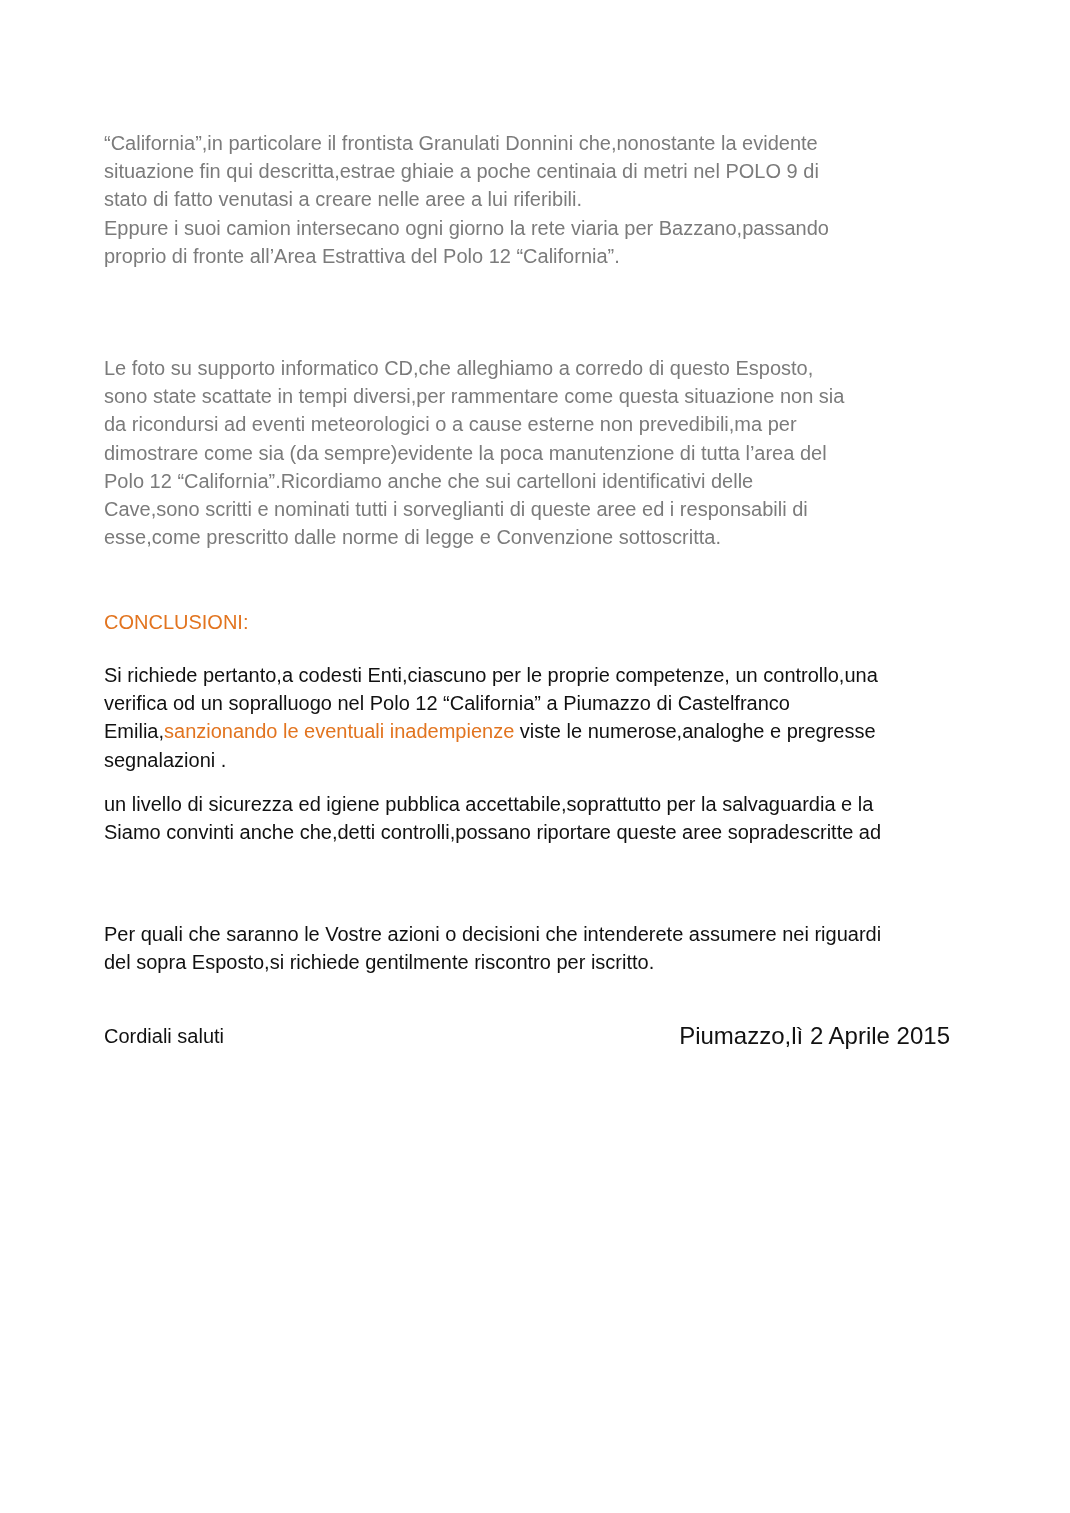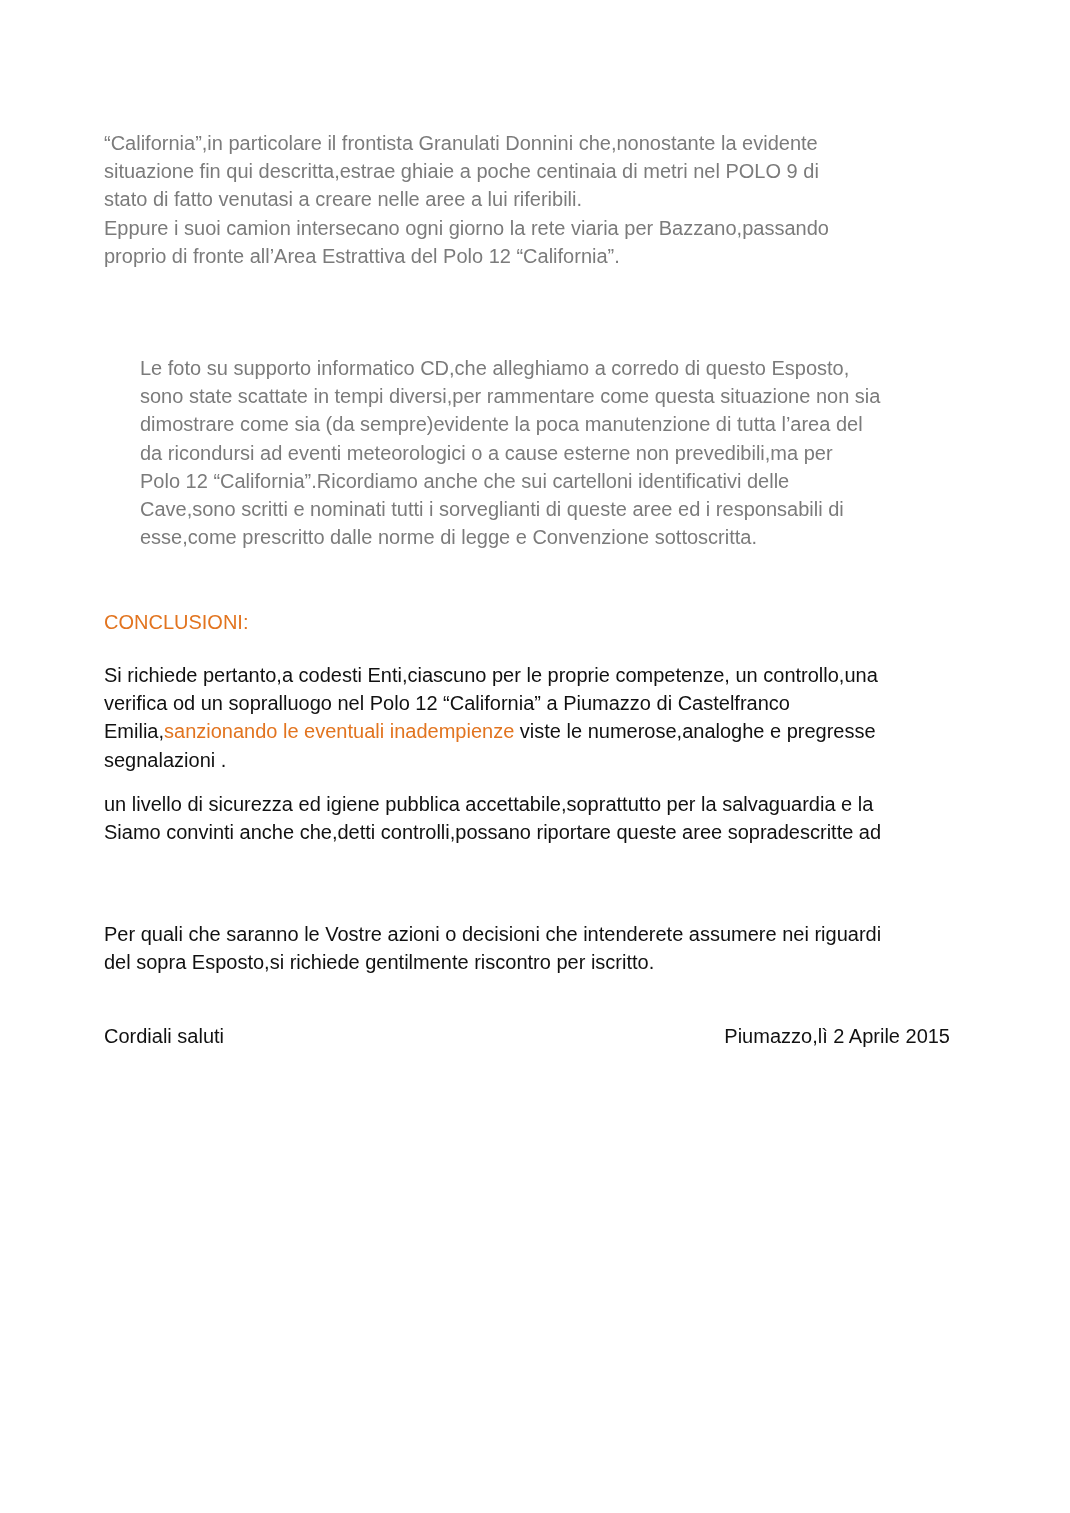--- a/index.html
+++ b/index.html
@@ -3,40 +3,40 @@
   <meta charset="utf-8">
   <style>
     html, body { margin: 0; padding: 0; background: #ffffff; }
     body { width: 1070px; height: 1513px; position: relative; overflow: hidden; }
     .page { position: absolute; left: 0; top: 0; width: 1070px; height: 1513px; background: #fff; }
     .txt { position: absolute; left: 104px; font-family: "Liberation Sans", sans-serif; font-size: 20px; line-height: 28.2px; white-space: nowrap; margin: 0; }
     .gray { color: #7b7b7b; }
     .black { color: #111111; }
     .orange { color: #e2741f; }
     .line { display: block; }
-    .right { position: absolute; font-family: "Liberation Sans", sans-serif; font-size: 20px; line-height: 28px; color: #111; white-space: nowrap; text-align: center; }
+    .right { position: absolute; font-family: "Liberation Sans", sans-serif; font-size: 24px; line-height: 28px; color: #111; white-space: nowrap; text-align: center; }
   </style>
 </head>
 <body>
 
 <div class="page">
 
   <div class="txt gray" style="top:129px;">
     <span class="line">“California”,in particolare il frontista Granulati Donnini che,nonostante la evidente</span>
     <span class="line">situazione fin qui descritta,estrae  ghiaie a poche centinaia di metri nel POLO 9 di</span>
     <span class="line">stato di fatto venutasi a creare nelle aree a lui riferibili.</span>
     <span class="line">Eppure i suoi camion intersecano ogni giorno la rete viaria per Bazzano,passando</span>
     <span class="line">proprio di fronte all’Area Estrattiva del Polo 12 “California”.</span>
   </div>
 
-  <div class="txt gray" style="top:354px;margin-left:36px;">
+  <div class="txt gray" style="top:354px;">
     <span class="line">Le foto su supporto informatico CD,che alleghiamo a corredo di questo Esposto,</span>
     <span class="line">sono state scattate in tempi diversi,per rammentare come questa situazione non sia</span>
+    <span class="line">da ricondursi ad eventi meteorologici o a cause esterne non prevedibili,ma per</span>
     <span class="line">dimostrare come sia (da sempre)evidente la poca manutenzione di tutta l’area del</span>
-    <span class="line">da ricondursi ad eventi meteorologici o a cause esterne non prevedibili,ma per</span>
     <span class="line">Polo 12 “California”.Ricordiamo anche che sui cartelloni identificativi delle</span>
     <span class="line">Cave,sono scritti e nominati tutti i sorveglianti di queste aree ed i responsabili di</span>
     <span class="line">esse,come prescritto dalle norme di legge e Convenzione sottoscritta.</span>
   </div>
 
   <div class="txt orange" style="top:608px;">CONCLUSIONI:</div>
 
   <div class="txt black" style="top:661px;">
     <span class="line">Si richiede pertanto,a codesti Enti,ciascuno per le proprie competenze, un controllo,una</span>
     <span class="line">verifica od un sopralluogo nel Polo 12 “California” a Piumazzo di Castelfranco</span>

